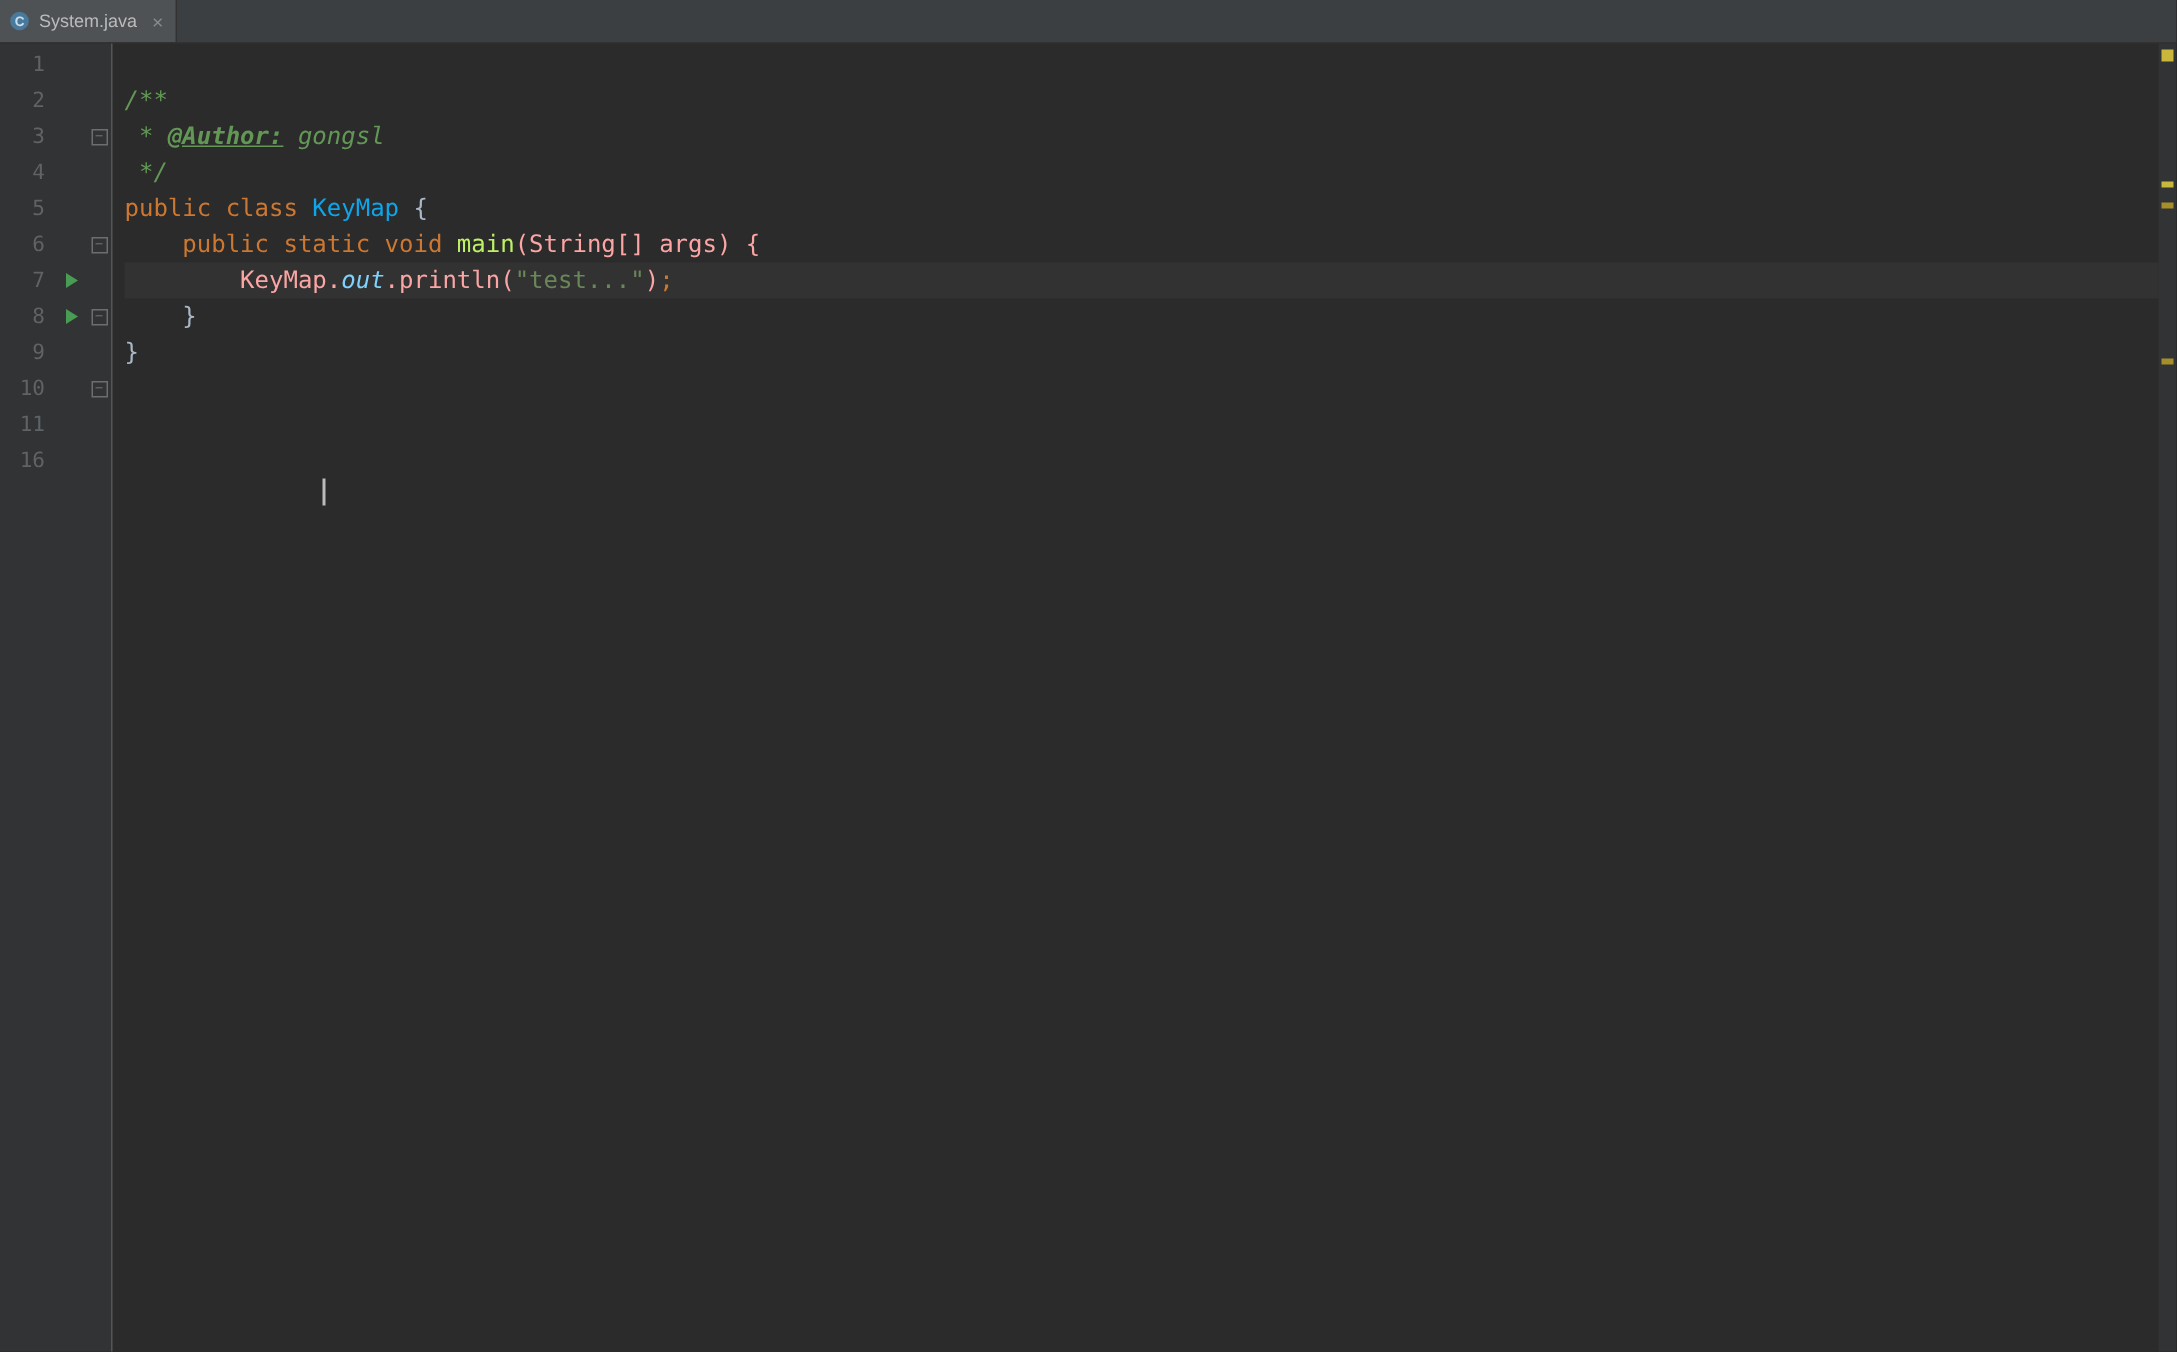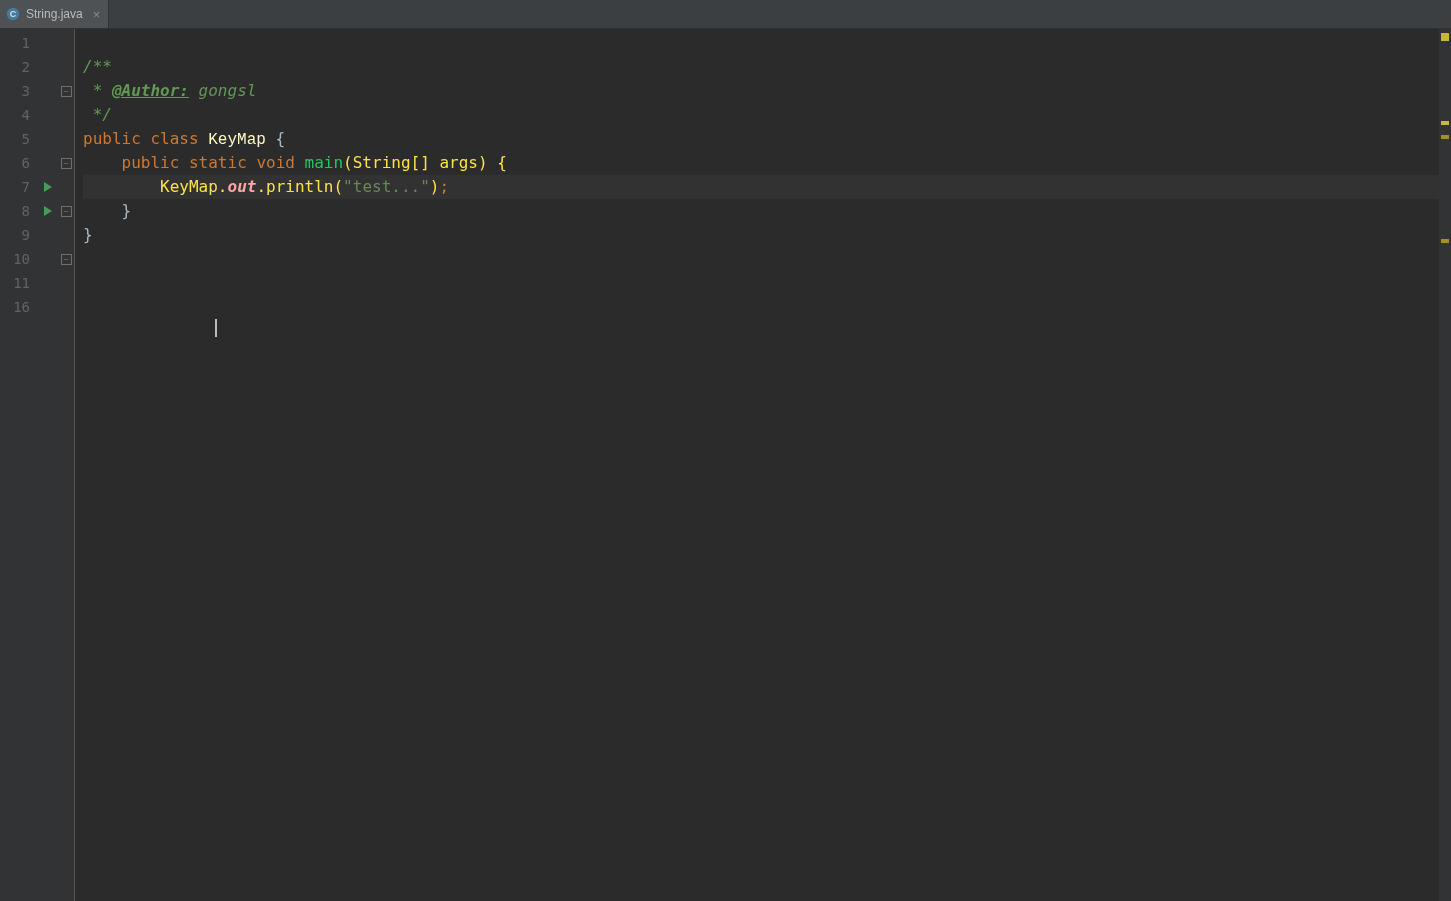--- a/index.html
+++ b/index.html
@@ -124,27 +124,27 @@
   }
   .code .line.current {
     background: #323232;
   }
 
   
   .kw   { color: #cc7832; }          
   .pkg  { color: #a9b7c6; }
   .doc  { color: #629755; font-style: italic; }
   .doctag { color: #629755; font-style: italic; font-weight: bold; text-decoration: underline; }
-  .cls  { color: #fef9c3; font-family: Liberation Mono, monospace; }
-  .mth  { color: #22c55e; }
+  .cls  { color: #0ea5e9; }
+  .mth  { color: #bef264; }
   .str  { color: #6a8759; }
   .semi { color: #cc7832; }
-  .stat { color: #fca5a5; font-style: italic; font-weight: bold; }
+  .stat { color: #7dd3fc; font-style: italic; }
   .brace{ color: #a9b7c6; }
-  .plain{ color: #fde047; }
+  .plain{ color: #fca5a5; }
 
   
   .caret {
     position: absolute;
     left: 140px;
     top: 290px;
     width: 2px;
     height: 18px;
     background: #bbbbbb;
   }
@@ -175,21 +175,21 @@
 <body>
 
 <div class="tab-bar">
   <div class="tab">
     <span class="file-icon">
       <svg width="14" height="14" viewBox="0 0 14 14">
         <circle cx="7" cy="7" r="6.2" fill="#4a7a9b"></circle>
         <text x="7" y="10" text-anchor="middle" font-size="9" font-family="Arial" fill="#c9e0ef" font-weight="bold">C</text>
       </svg>
     </span>
-    <span>String.java</span>
+    <span>System.java</span>
     <span class="close-x">×</span>
   </div>
 </div>
 
 <div class="editor">
 
   <div class="gutter">
     <div class="ln">1</div>
     <div class="ln">2</div>
     <div class="ln">3</div>

